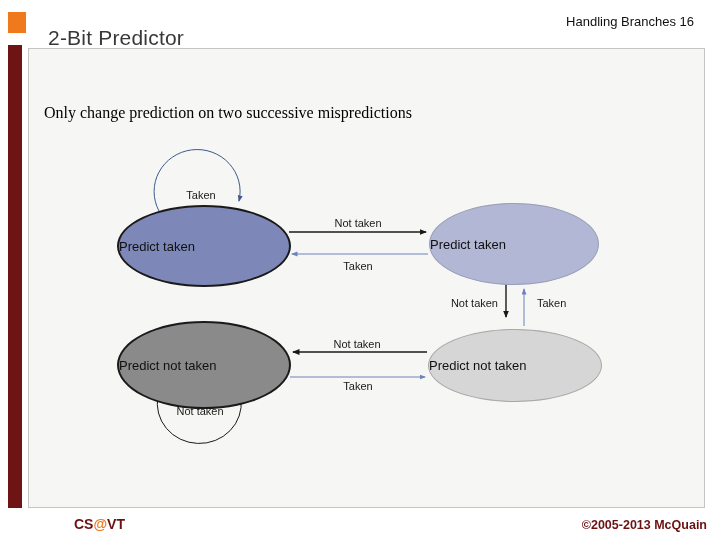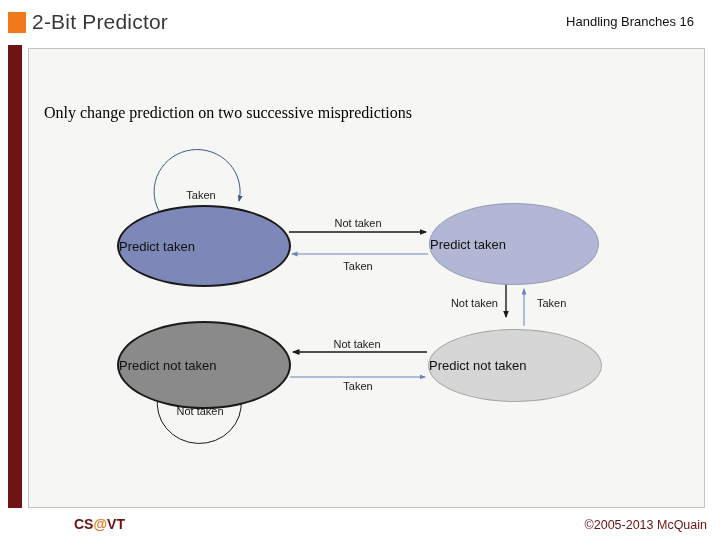--- a/index.html
+++ b/index.html
@@ -1,21 +1,21 @@
 <!DOCTYPE html>
 <html><head>
 <meta charset="utf-8">
 <style>
   html,body{margin:0;padding:0;background:#ffffff;}
   .slide{position:relative;width:720px;height:540px;background:#ffffff;overflow:hidden;
          font-family:"Liberation Sans",sans-serif;}
 
   
   .accent-square{position:absolute;left:8px;top:12px;width:18px;height:21px;background:#f0791c;}
-  .page-title{position:absolute;left:32px;top:10px;margin:0;font-size:21px;font-weight:400;
+  .page-title{position:absolute;left:32px;top:10px;margin:16px;font-size:21px;font-weight:400;
               color:#383838;letter-spacing:0.2px;text-align:right;}
   .header-right{position:absolute;right:26px;top:14px;font-size:13px;color:#111111;}
 
   
   .left-bar{position:absolute;left:8px;top:45px;width:14px;height:463px;background:#6f1414;}
   .content-box{position:absolute;left:28px;top:48px;width:677px;height:460px;box-sizing:border-box;
                background:#f6f6f4;border:1px solid #c4c4c4;}
 
   
   .body-line{position:absolute;margin:0;font-family:"Liberation Serif",serif;font-size:16px;
@@ -32,21 +32,21 @@
   .state-bl{left:117px;top:321px;width:170px;height:84px;border:2px solid #1a1a1a;}
   .state-br{left:428px;top:329px;width:172px;height:71px;border:1px solid #a8a8a8;}
   .edge-label{position:absolute;font-size:11px;color:#1a1a1a;white-space:nowrap;}
   .lbl-center{transform:translateX(-50%);}
 
   
   .footer-left{position:absolute;left:38px;top:516px;font-size:14px;font-weight:bold;color:#6b1111;margin-left:36px;}
   .footer-left .at{color:#e87a24;}
   .footer-center{position:absolute;left:0;top:515px;width:720px;text-align:center;font-size:15px;
                  font-weight:bold;color:#6b1111;}
-  .footer-right{position:absolute;right:13px;top:518px;font-size:12.5px;font-weight:normal;color:#6b1111;}
+  .footer-right{position:absolute;right:13px;top:518px;font-size:12.5px;font-weight:bold;color:#6b1111;}
 </style>
 </head>
 <body>
 
 <div class="slide">
 
   <div class="accent-square"></div>
   <h1 class="page-title">2-Bit Predictor</h1>
   <div class="header-right">
     <span>Handling Branches</span>

